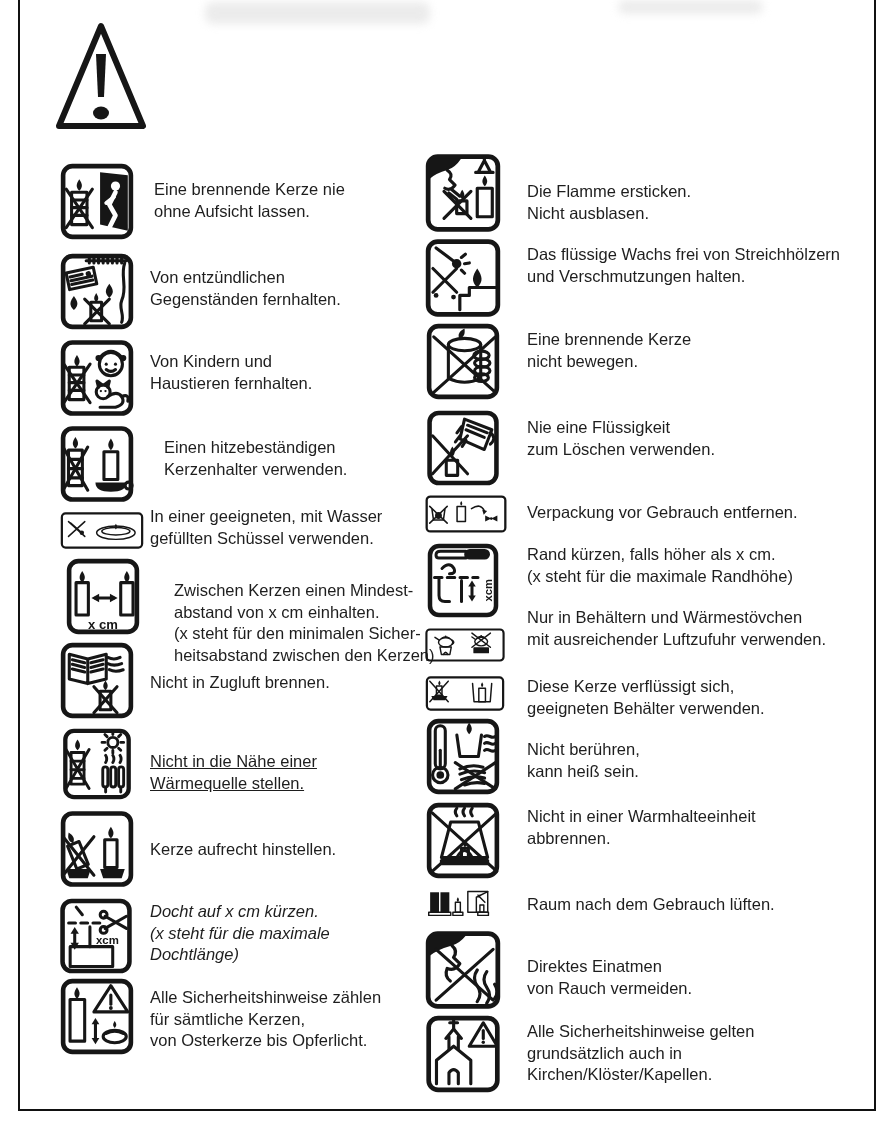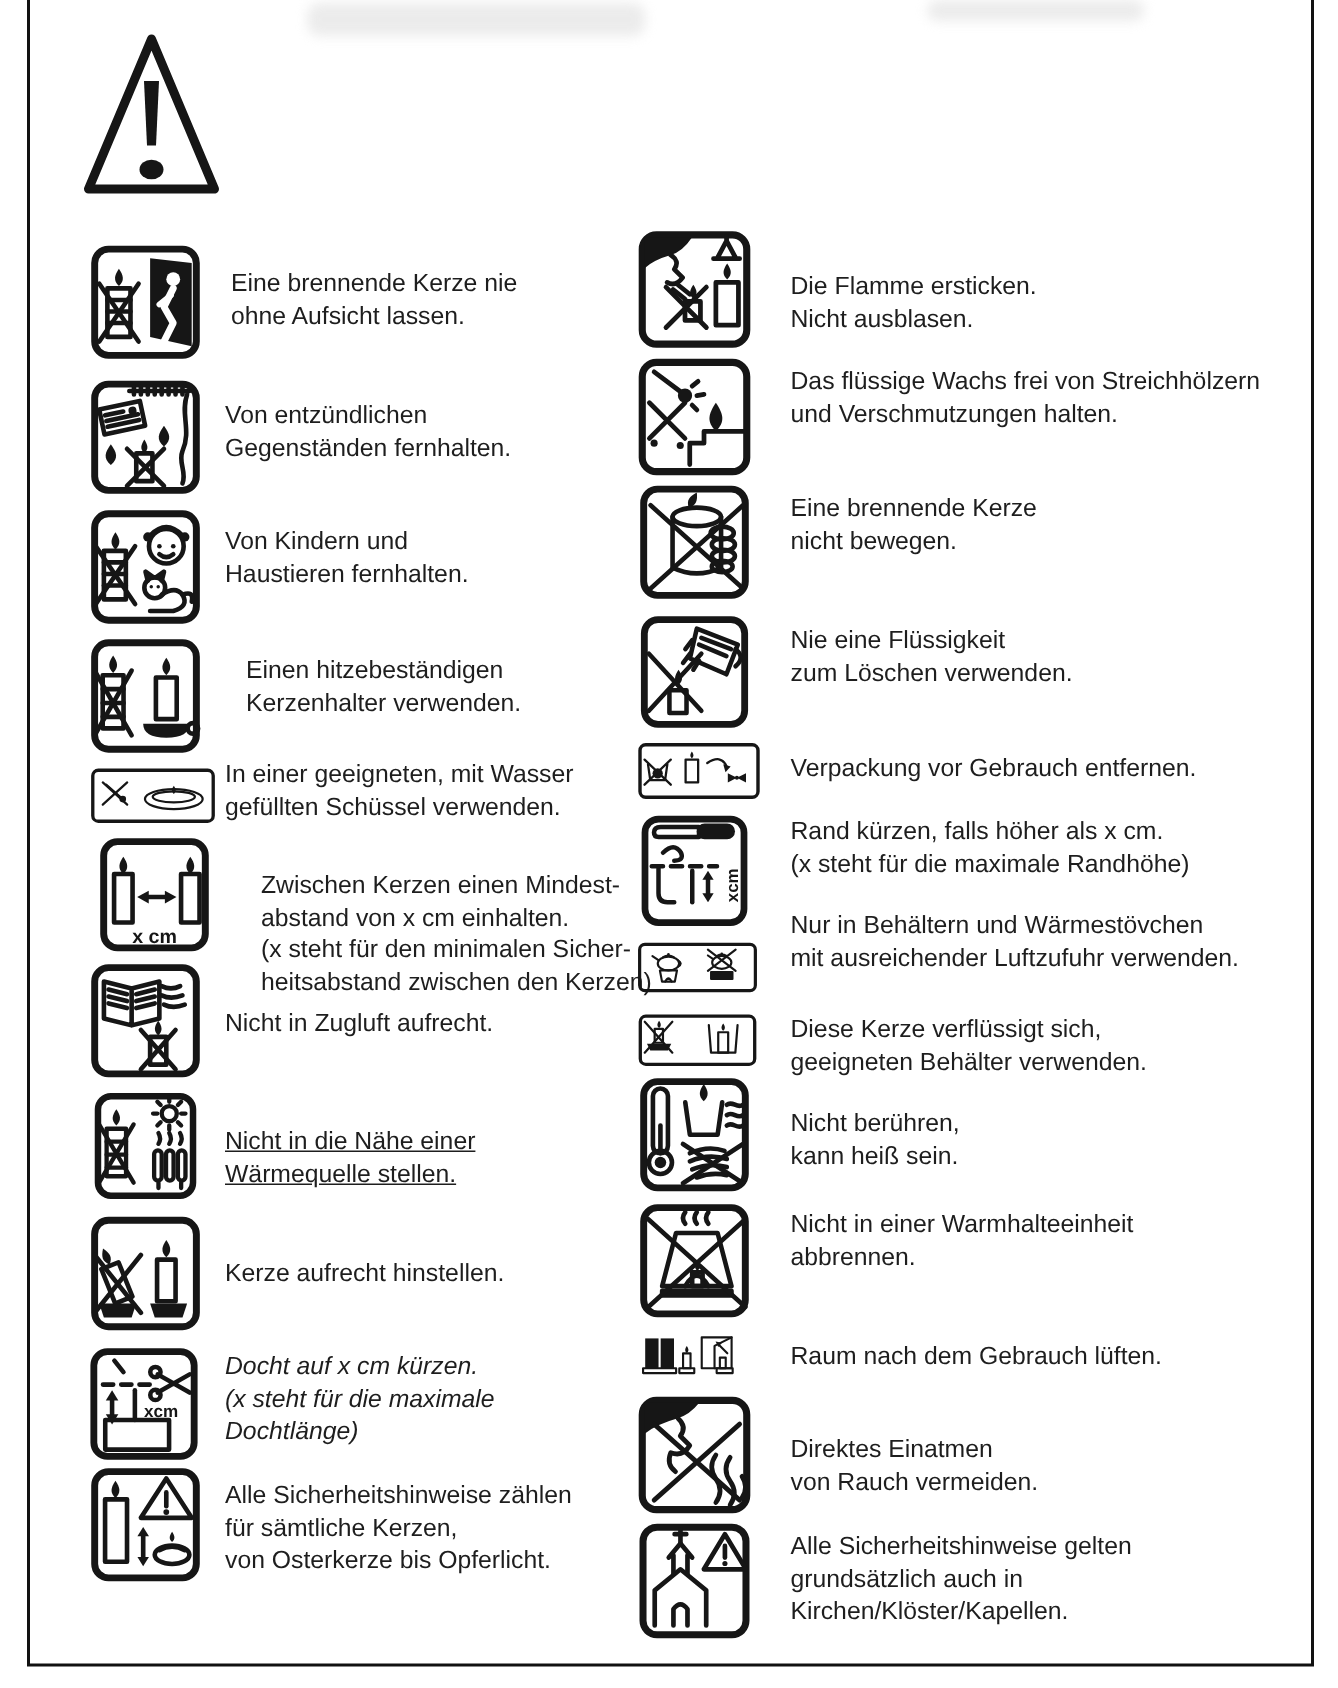--- a/index.html
+++ b/index.html
@@ -162,21 +162,21 @@
       <svg viewBox="0 0 96 100">
           <rect class="b" x="4" y="4" width="88" height="92" rx="12"></rect>
           <path class="s" stroke-width="3.5" d="M12 16 36 22 36 54 12 48Z M36 22 60 16 60 48 36 54Z"></path>
           <path class="s" stroke-width="2" d="M16 23 32 27M16 29 32 33M16 35 32 39M40 27 56 23M40 33 56 29M40 39 56 35"></path>
           <path class="s" stroke-width="3" d="M62 20 Q70 24 78 20M62 28 Q70 32 80 28M64 36 Q72 40 82 36"></path>
           <path class="f" transform="translate(59,50) scale(0.85)" d="M0 0 C4 6 5 10 0 15 C-5 10 -4 6 0 0Z"></path>
           <rect class="s" stroke-width="3.5" x="52" y="64" width="14" height="24"></rect>
           <path class="s" stroke-width="4.5" d="M44 58 74 92M74 58 44 92"></path>
         </svg>
     </span>
-    <div class="txt" style="left:150px;top:672px;">Nicht in Zugluft aufrecht.</div>
+    <div class="txt" style="left:150px;top:672px;">Nicht in Zugluft brennen.</div>
   </div>
 
   <div>
     <span class="ic" style="left:60px;top:728px;width:74px;height:72px;">
       <svg viewBox="0 0 96 100">
           <rect class="b" x="4" y="4" width="88" height="92" rx="12"></rect>
           <path class="f" transform="translate(21,16)" d="M0 0 C4 6 5 10 0 15 C-5 10 -4 6 0 0Z"></path>
           <rect class="s" x="12" y="34" width="18" height="44"></rect>
           <path class="s" stroke-width="2.5" d="M12 46h18M12 58h18M12 70h18"></path>
           <path class="s" stroke-width="5" d="M5 30 37 84M37 30 5 84"></path>

